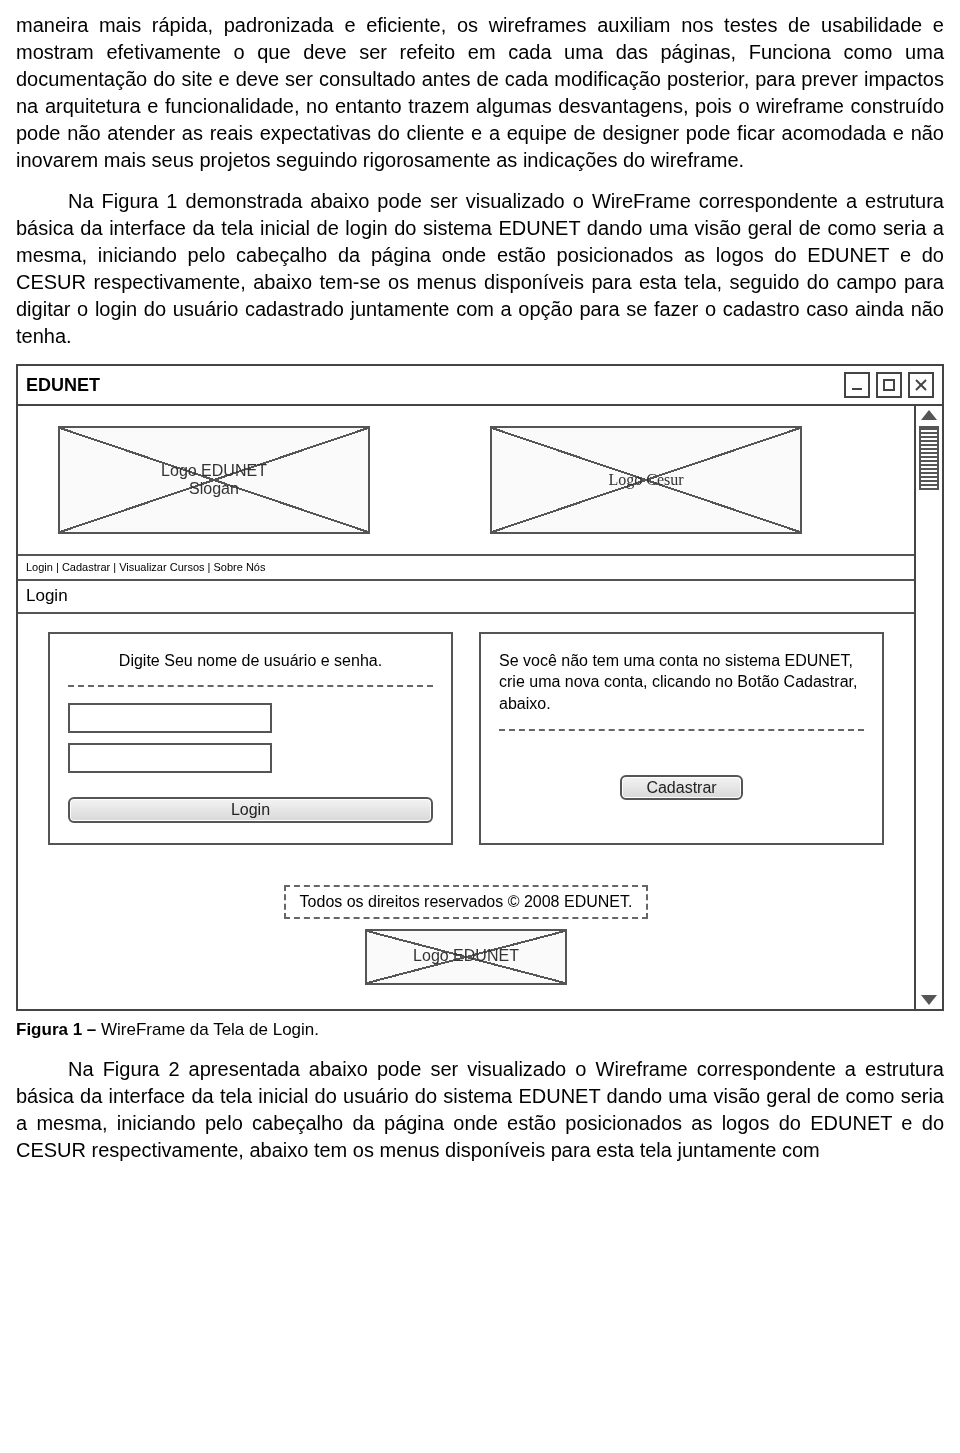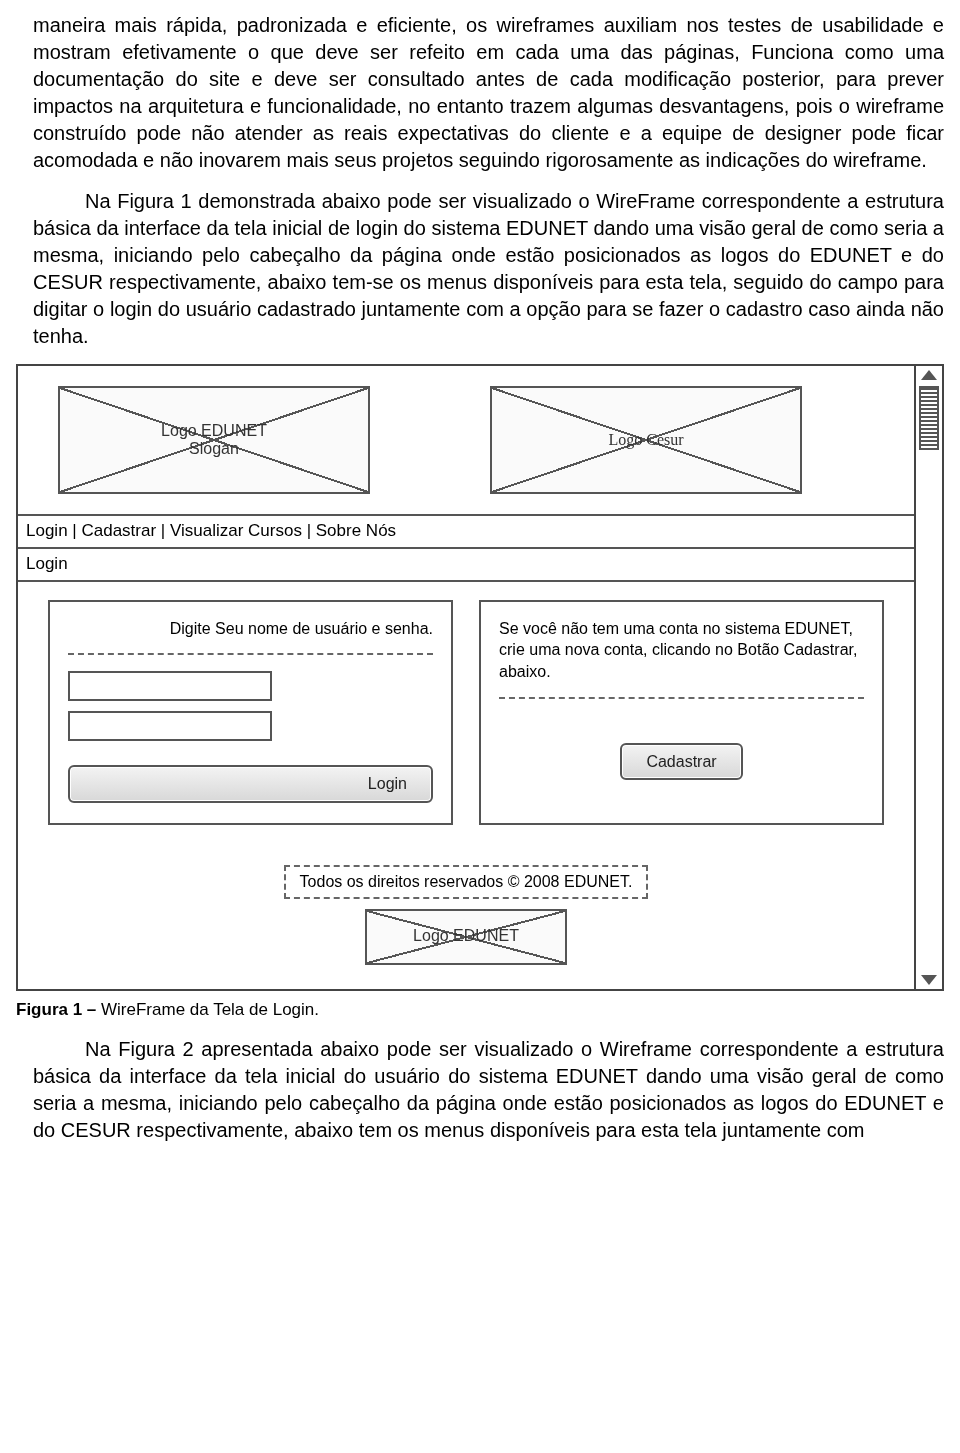--- a/index.html
+++ b/index.html
@@ -7,21 +7,21 @@
     font-size: 20px;
     line-height: 1.35;
     color: #000;
     background: #fff;
     margin: 0;
     padding: 12px 16px;
     width: 928px;
   }
   .para {
     text-align: justify;
-    margin: 0 0 14px 17px;
+    margin: 0 0 14px 0;
   }
   .para.indent { text-indent: 52px; }
   .caption {
     font-size: 17px;
     margin: 8px 0 14px 0;
   }
   .caption b { font-weight: bold; }
 
   
   .wf-window {
@@ -101,57 +101,57 @@
     background:linear-gradient(to top right, transparent calc(50% - 1px), #555 calc(50% - 1px), #555 calc(50% + 1px), transparent calc(50% + 1px));
   }
   .ph1 { width: 300px; height: 96px; }
   .ph2 { width: 300px; height: 96px; font-family: Liberation Serif, serif; }
   .ph-label { position:relative; z-index:2; background:rgba(255,255,255,0.0); line-height:1.15;}
 
   .nav-bar {
     border: 2px solid #555;
     border-left:none;border-right:none;
     padding: 4px 8px;
-    font-size: 17px;
+    font-size: 11px;
     margin: 0 -10px;
   }
   .section-label {
     border-bottom: 2px solid #555;
     padding: 4px 8px;
     font-size: 17px;
     margin: 0 -10px;
   }
   .cols {
     display:flex; gap:26px; padding:18px 20px 30px 20px;
   }
   .panel {
     border: 2px solid #555;
     flex:1;
     padding: 16px 18px 20px 18px;
     display:flex; flex-direction:column; gap:10px;
     font-size:16px;
-    text-align:right;
+    text-align:center;
   }
   .panel.center { text-align:left; align-items:center; }
   .dashed-sep {
     border:none;
     border-top: 2px dashed #666;
     margin: 4px 0 6px 0;
     width:100%;
   }
   .input-box {
     width: 200px; height: 26px;
     border: 2px solid #555;
     background:#fff;
   }
   .wf-button {
     display:inline-block;
     border: 2px solid #555;
     border-radius: 6px;
-    padding: 6px 24px;
+    padding: 0 24px;
     font-size:16px;
     background: linear-gradient(#f3f3f3,#d8d8d8);
     box-shadow: inset 0 0 0 1px #fff;
     color:#222;
   }
   .footer-area {
     display:flex; flex-direction:column; align-items:center; gap:10px;
     padding: 10px 0 14px 0;
   }
   .dashed-box {
@@ -162,20 +162,41 @@
   }
   .ph3 { width: 190px; height: 44px; }
 </style>
 </head>
 <body>
 
 <p class="para">maneira mais rápida, padronizada e eficiente, os wireframes auxiliam nos testes de usabilidade e mostram efetivamente o que deve ser refeito em cada uma das páginas, Funciona como uma documentação do site e deve ser consultado antes de cada modificação posterior, para prever impactos na arquitetura e funcionalidade, no entanto trazem algumas desvantagens, pois o wireframe construído pode não atender as reais expectativas do cliente e a equipe de designer pode ficar acomodada e não inovarem mais seus projetos seguindo rigorosamente as indicações do wireframe.</p>
 <p class="para indent">Na Figura 1 demonstrada abaixo pode ser visualizado o WireFrame correspondente a estrutura básica da interface da tela inicial de login do sistema EDUNET dando uma visão geral de como seria a mesma, iniciando pelo cabeçalho da  página onde estão posicionados as logos do EDUNET e do CESUR respectivamente, abaixo tem-se os menus disponíveis para esta tela, seguido do campo para digitar o login do usuário cadastrado juntamente com a opção para se fazer o cadastro caso ainda não tenha.</p>
 
 <div class="wf-window">
+  <div class="wf-titlebar">
+    <span>EDUNET</span>
+    <div class="wincontrols">
+      <div class="winbtn">
+        <svg viewBox="0 0 14 14">
+            <line x1="2" y1="11" x2="12" y2="11" stroke="#444" stroke-width="2"></line>
+          </svg>
+      </div>
+      <div class="winbtn">
+        <svg viewBox="0 0 14 14">
+            <rect x="2" y="2" width="10" height="10" fill="none" stroke="#444" stroke-width="2"></rect>
+          </svg>
+      </div>
+      <div class="winbtn">
+        <svg viewBox="0 0 14 14">
+            <line x1="2" y1="2" x2="12" y2="12" stroke="#444" stroke-width="2"></line>
+            <line x1="12" y1="2" x2="2" y2="12" stroke="#444" stroke-width="2"></line>
+          </svg>
+      </div>
+    </div>
+  </div>
   <div class="wf-body">
     <div class="wf-content">
 
       <div class="header-row">
         <div class="img-placeholder ph1">
           <div class="xline"></div>
           <span class="ph-label" style="white-space:pre-line;">Logo EDUNET
 Slogan</span>
         </div>
         <div class="img-placeholder ph2">

